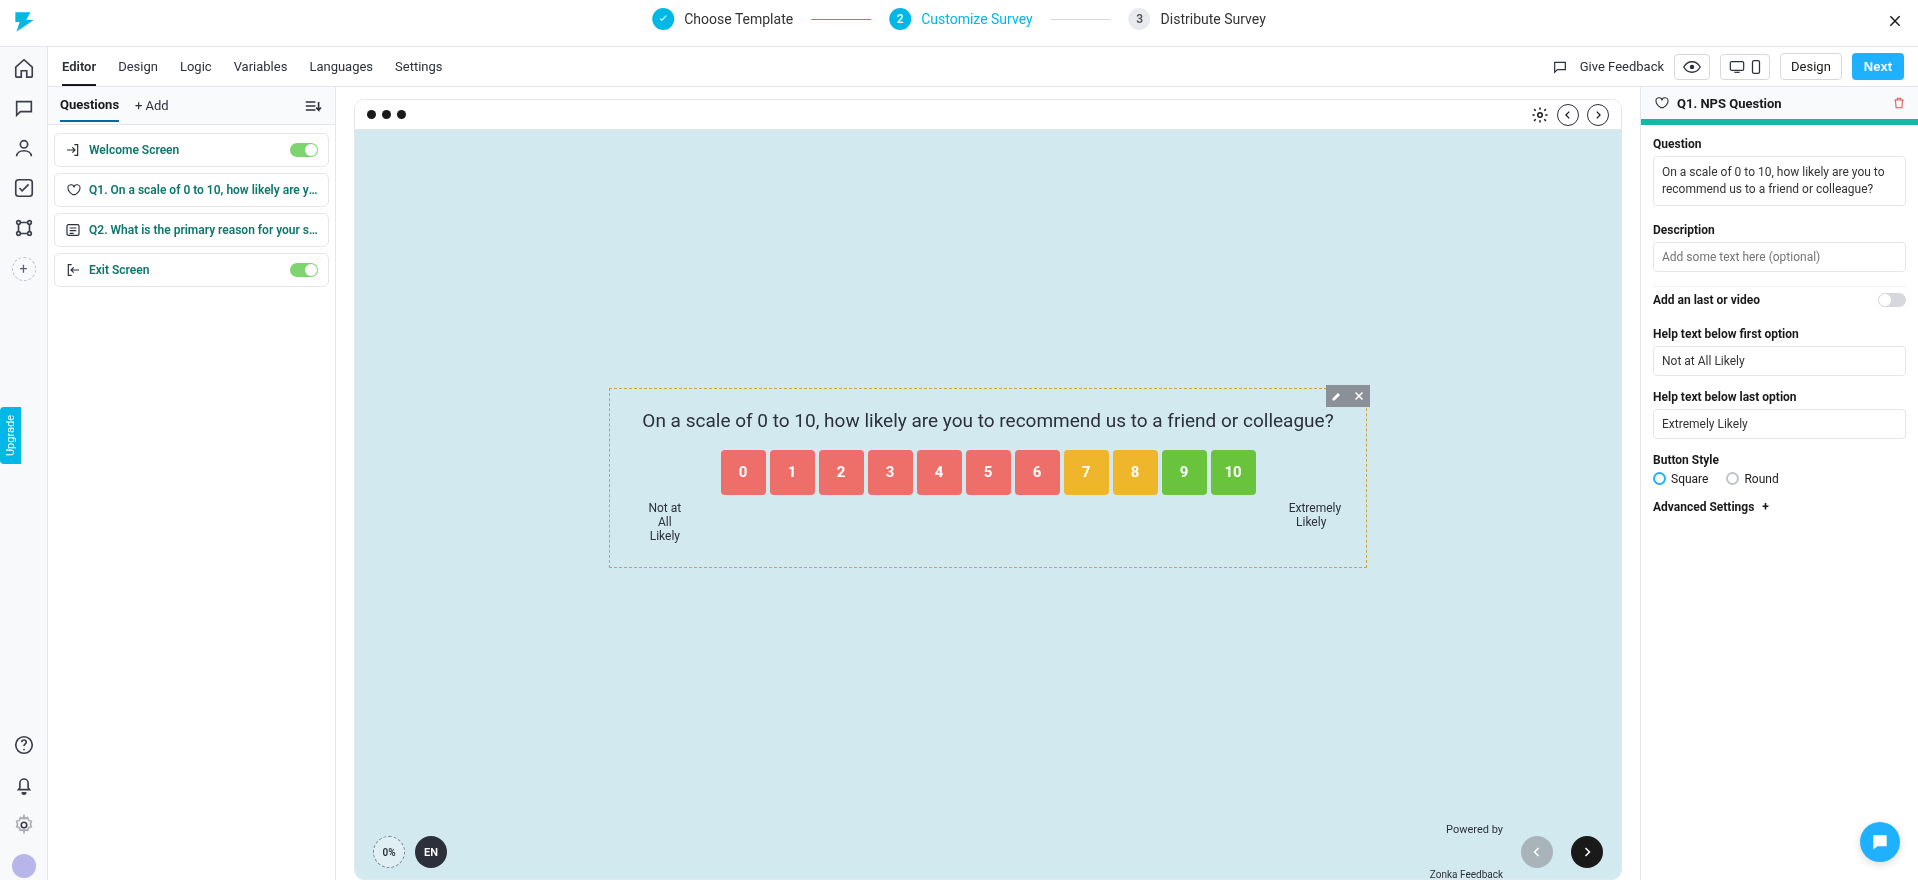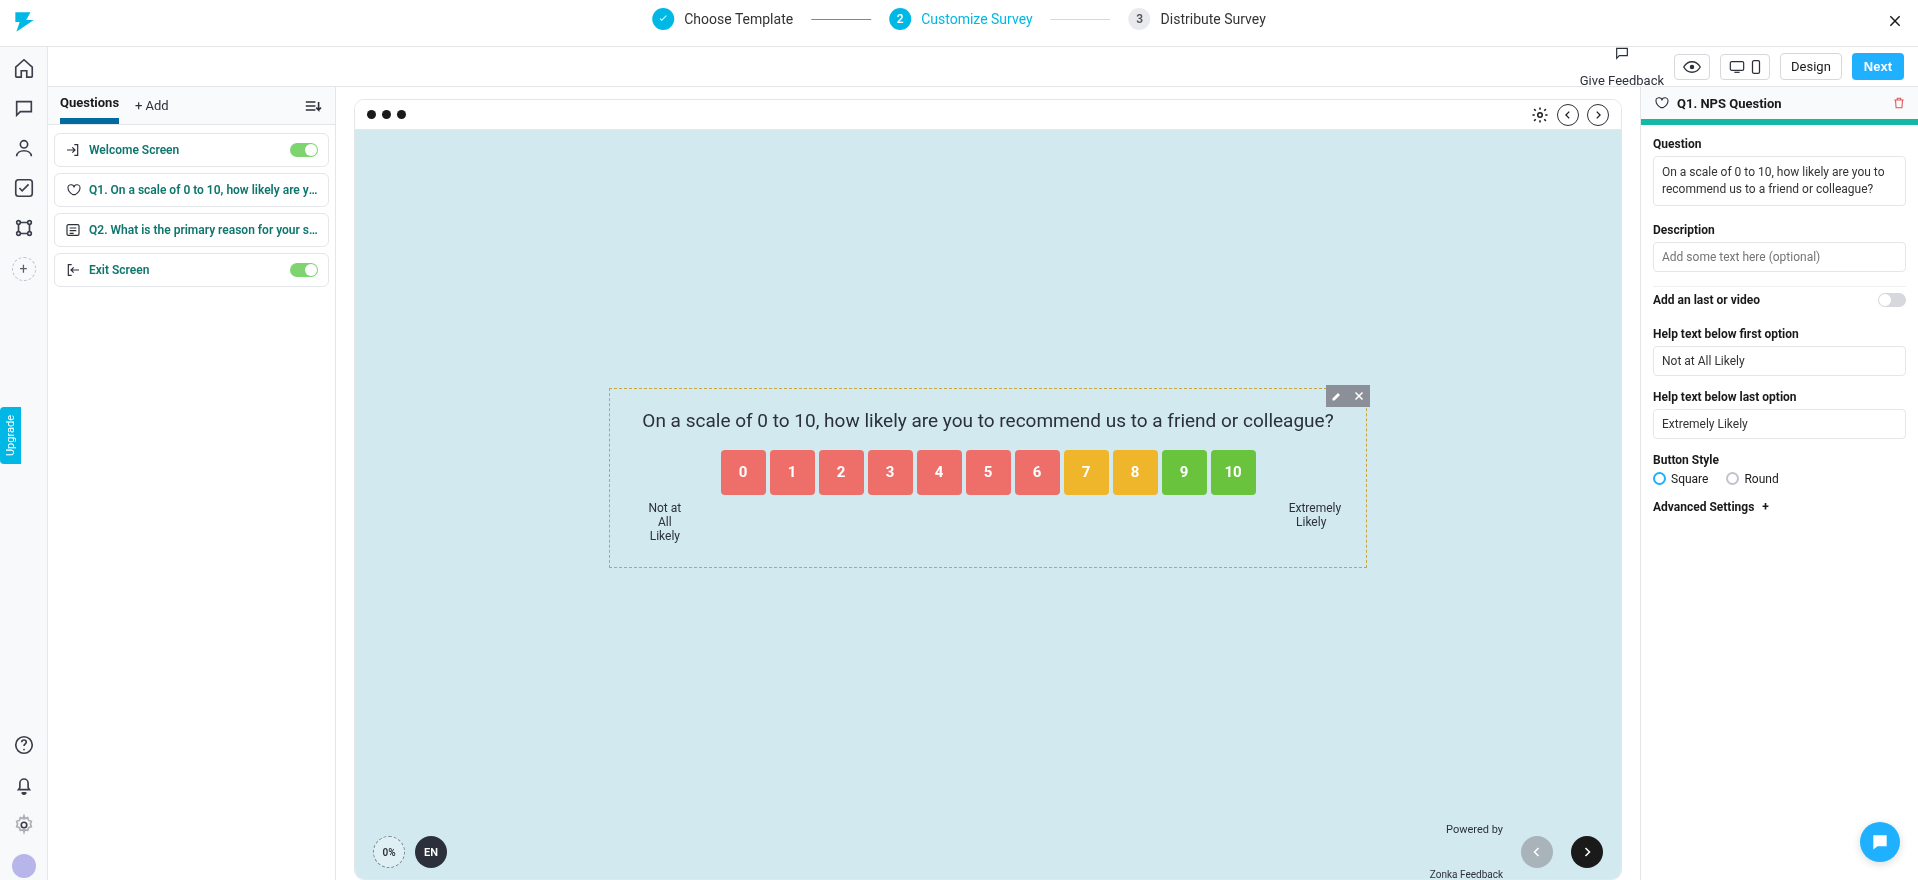--- a/index.html
+++ b/index.html
@@ -34,28 +34,28 @@
 .col-left { width: 288px; background: #fff; display: flex; flex-direction: column; border-right: 1px solid #e4e6ea; }
 .col-mid { flex: 1; background: #fff; display: flex; flex-direction: column; min-width: 0; }
 .col-right { width: 278px; background: #fff; border-left: 1px solid #e4e6ea; display: flex; flex-direction: column; }
 
 
 .topnav { display: flex; align-items: center; height: 40px; border-bottom: 1px solid #e4e6ea; padding: 0 14px; }
 .topnav-tabs { display: flex; gap: 22px; }
 .topnav-tab { font-size: 13px; color: #2c303a; padding: 11px 0 10px; cursor: pointer; }
 .topnav-tab.active { border-bottom: 2px solid #1a1a1a; font-weight: 600; }
 .topnav-right { margin-left: auto; display: flex; align-items: center; gap: 10px; }
-.feedback-link { display: flex; align-items: center; gap: 12px; font-size: 13px; color: #2c303a; cursor: pointer; flex-direction: column; }
+.feedback-link { display: flex; align-items: center; gap: 12px; font-size: 13px; color: #2c303a; cursor: pointer; }
 .icon-btn { border: 1px solid #d6d8de; border-radius: 4px; padding: 5px 8px; cursor: pointer; color: #2c303a; display: flex; align-items: center; gap: 6px; }
 .lang-btn { border: 1px solid #d6d8de; border-radius: 4px; padding: 5px 10px; font-size: 13px; cursor: pointer; }
 .next-btn { background: #1fb0ff; color: #fff; border-radius: 4px; padding: 6px 12px; font-size: 13px; font-weight: 600; cursor: pointer; border: none; }
 
 
 .questions-header { display: flex; align-items: center; height: 38px; border-bottom: 1px solid #e4e6ea; padding: 0 12px; background: #f9fafc; }
-.questions-tab { font-weight: 700; font-size: 13px; border-bottom: 6px solid #0369a1; padding-bottom: 8px; margin-top: 8px; }
+.questions-tab { font-weight: 700; font-size: 13px; border-bottom: 2px solid #0369a1; padding-bottom: 8px; margin-top: 8px; }
 .add-btn { display: flex; align-items: center; gap: 3px; margin-left: 16px; font-size: 13px; cursor: pointer; color: #2c303a; padding-top: 0; }
 .reorder-icon { margin-left: auto; cursor: pointer; color: #2c303a; }
 .question-list { padding: 8px 6px; display: flex; flex-direction: column; gap: 6px; }
 .q-card { border: 1px solid #e4e6ea; border-radius: 6px; padding: 8px 10px; display: flex; align-items: center; gap: 8px; font-size: 12px; cursor: pointer; background: #fff; }
 .q-card .q-text { flex: 1; overflow: hidden; text-overflow: ellipsis; white-space: nowrap; font-weight: 600; color: #0f766e; }
 .toggle { width: 28px; height: 14px; border-radius: 8px; background: #7ed56f; position: relative; }
 .toggle::after { content: ""; width: 12px; height: 12px; background: #fff; border-radius: 50%; position: absolute; top: 1px; right: 1px; }
 
 
 .preview-wrap { flex: 1; padding: 12px 18px; }
@@ -186,20 +186,28 @@
           <path fill="none" stroke="currentColor" stroke-width="1.8" d="M12 2l1 3 3-1 1 3 3 1-1 3 1 3-3 1-1 3-3-1-1 3-1-3-3 1-1-3-3-1 1-3-1-3 3-1 1-3 3 1z" opacity="0.4"></path>
         </svg>
       <div class="avatar-dot"></div>
     </div>
   </div>
 
   <div class="content">
     <div style="flex:1; display:flex; flex-direction:column; min-width:0;">
 
       <div class="topnav">
+        <div class="topnav-tabs">
+          <span class="topnav-tab active">Editor</span>
+          <span class="topnav-tab">Design</span>
+          <span class="topnav-tab">Logic</span>
+          <span class="topnav-tab">Variables</span>
+          <span class="topnav-tab">Languages</span>
+          <span class="topnav-tab">Settings</span>
+        </div>
         <div class="topnav-right">
           <div class="feedback-link">
             <svg width="16" height="16" viewBox="0 0 24 24">
                 <path fill="none" stroke="#2c303a" stroke-width="1.8" d="M4 5h16v11H8l-4 4z"></path>
               </svg>
             <span>Give Feedback</span>
           </div>
           <div class="icon-btn">
             <svg width="18" height="14" viewBox="0 0 24 16">
                 <path fill="none" stroke="#2c303a" stroke-width="1.8" d="M1 8s4-7 11-7 11 7 11 7-4 7-11 7S1 8 1 8z"></path>

